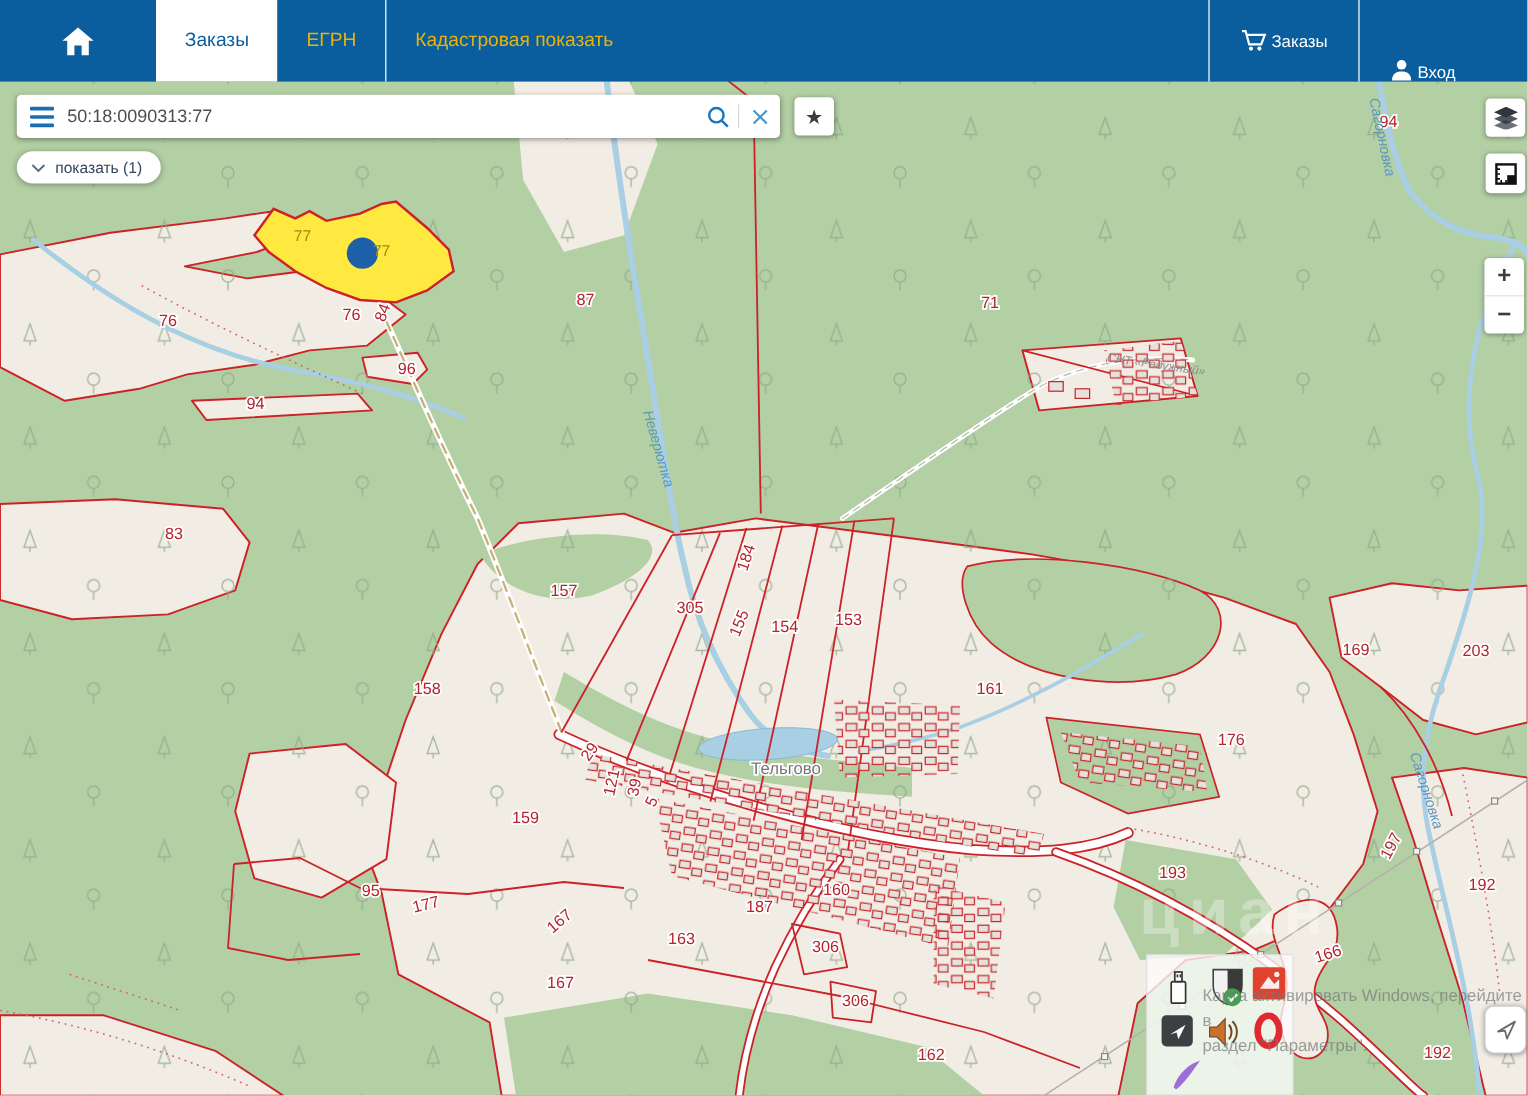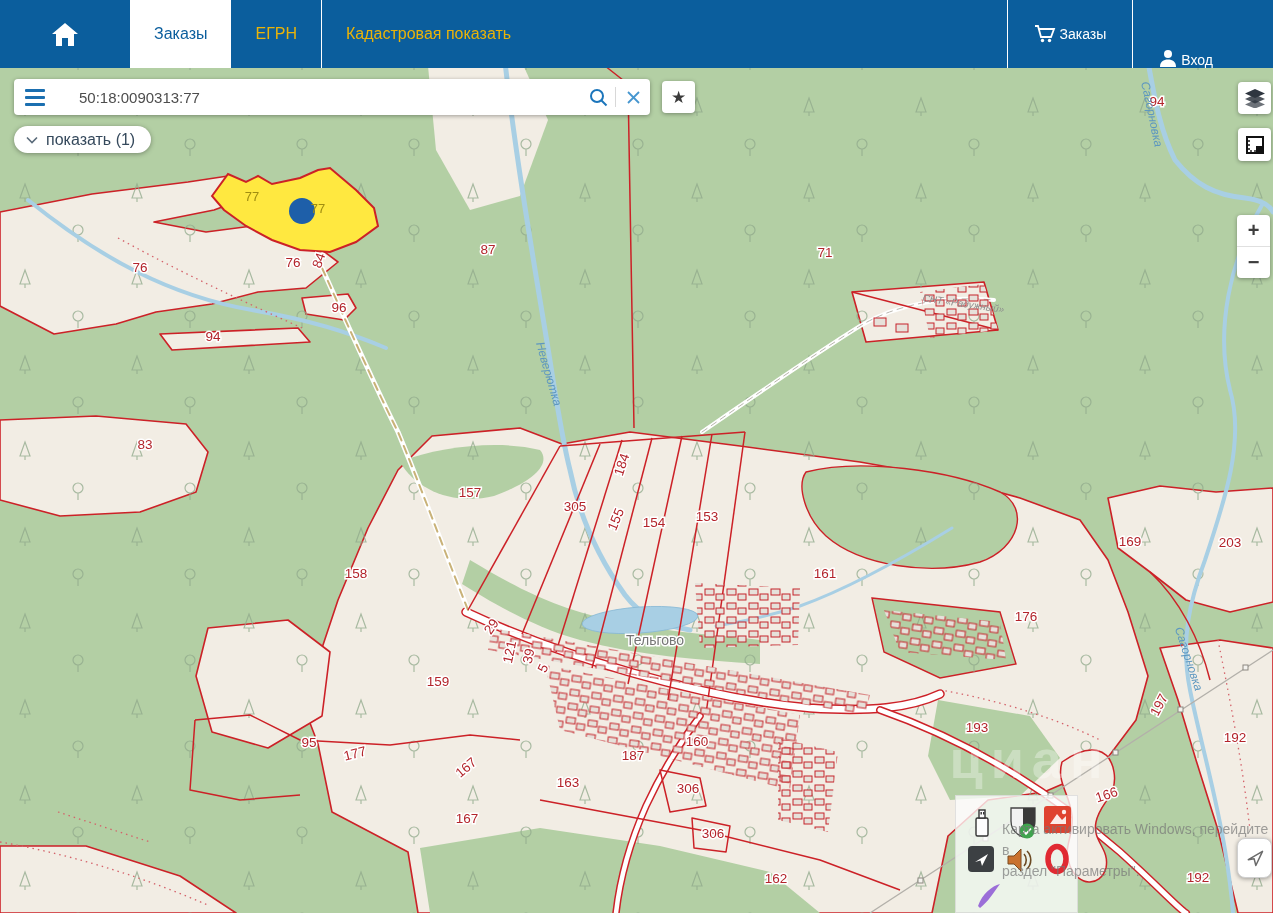--- a/index.html
+++ b/index.html
@@ -16,28 +16,28 @@
   .nav-div { width:1px; background:#fff; height:100%; }
   .nav-spacer { flex:1; }
   .nav-btn { display:flex; align-items:center; gap:4px; color:#fff; font-size:14px; padding:0 26px; cursor:pointer; }
 
   
   .searchbar { position:absolute; top:79px; left:14px; width:636px; height:36px; background:#fff;
     border-radius:4px; box-shadow:0 1px 4px rgba(0,0,0,.35); display:flex; align-items:center; z-index:25; }
   .burger { width:42px; display:flex; flex-direction:column; gap:4px; align-items:center; cursor:pointer; }
   .burger span { display:block; width:20px; height:3px; background:#1b6fb0; border-radius:1px; }
   .search-input { flex:1; border:none; outline:none; font-size:15px; color:#4d4d4d;
-    font-family:"Liberation Sans",sans-serif; background:transparent;margin-left:23px; }
+    font-family:"Liberation Sans",sans-serif; background:transparent; }
   .sb-icon { width:34px; text-align:center; cursor:pointer; display:flex; align-items:center; justify-content:center; }
   .sb-div { width:1px; height:20px; background:#d8d8d8; }
   .fav-btn { position:absolute; top:81px; left:662px; width:33px; height:32px; background:#fff; border:none;
     border-radius:4px; box-shadow:0 1px 4px rgba(0,0,0,.35); font-size:17px; color:#3b3b3b; cursor:pointer; z-index:25; }
   .show-pill { position:absolute; top:126px; left:14px; height:27px; padding:0 16px 0 12px; background:#fff;
     border-radius:14px; box-shadow:0 1px 5px rgba(0,0,0,.35); display:flex; align-items:center; gap:8px;
-    font-size:16px; color:#35495c; cursor:pointer; z-index:25; }
+    font-size:13px; color:#35495c; cursor:pointer; z-index:25; }
 
   
   .ctl { position:absolute; background:#fff; border-radius:4px; box-shadow:0 1px 4px rgba(0,0,0,.35);
     display:flex; align-items:center; justify-content:center; cursor:pointer; z-index:25; }
   .ctl-layers { top:82px; left:1238px; width:33px; height:32px; }
   .ctl-measure { top:128px; left:1238px; width:33px; height:33px; }
   .zoombox { position:absolute; top:215px; left:1237px; width:33px; height:63px; background:#fff;
     border-radius:4px; box-shadow:0 1px 4px rgba(0,0,0,.35); display:flex; flex-direction:column; z-index:25; }
   .zoombox button { flex:1; border:none; background:transparent; font-size:20px; font-weight:bold; color:#3d3d3d; cursor:pointer; }
   .zoombox .zdiv { height:1px; background:#e0e0e0; }

